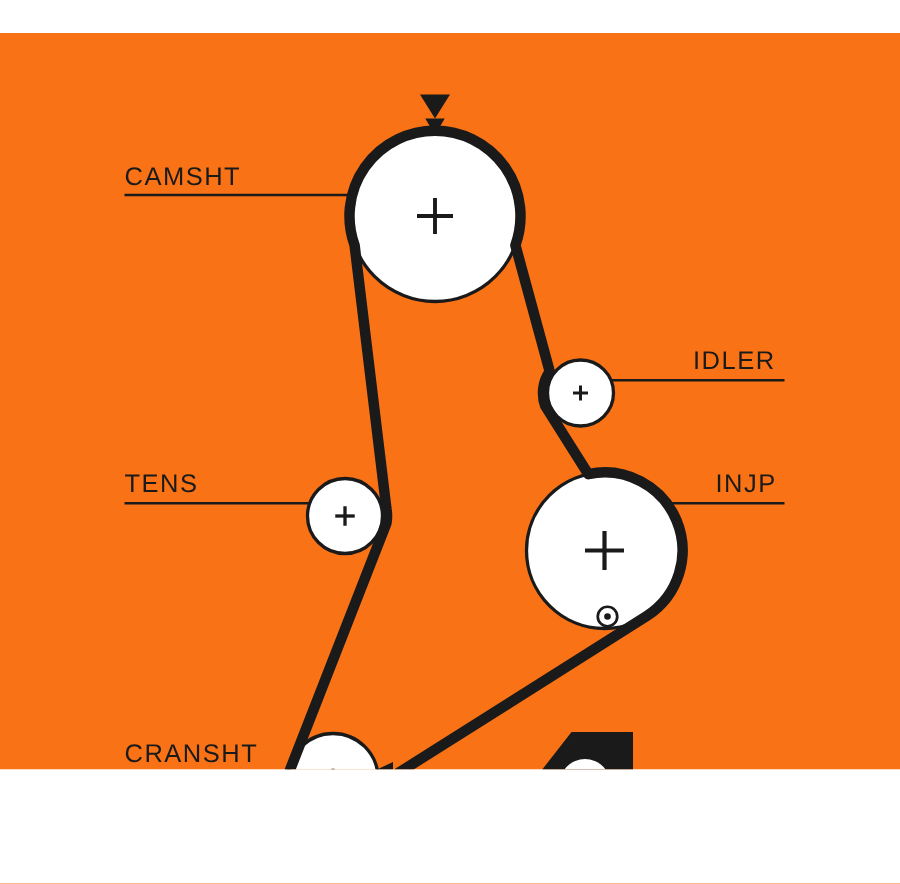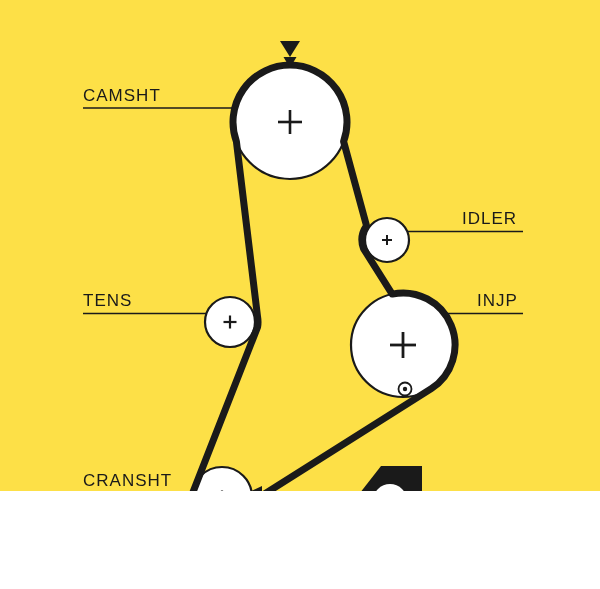--- a/index.html
+++ b/index.html
@@ -4,23 +4,24 @@
 <style>
   html, body {
     margin: 0;
     padding: 0;
     background: #ffffff;
   }
   .canvas {
     position: relative;
     width: 600px;
     height: 491px;
-    background: #fde047;
+    background: #f97316;
     font-family: "Liberation Sans", sans-serif;
     overflow: hidden;
+    margin-top: 22px;
   }
   svg text {
     font-family: "Liberation Sans", sans-serif;
     fill: #1a1a1a;
   }
   .pulley-label {
     font-size: 17px;
     letter-spacing: 1px;
   }
   .badge-letter {

